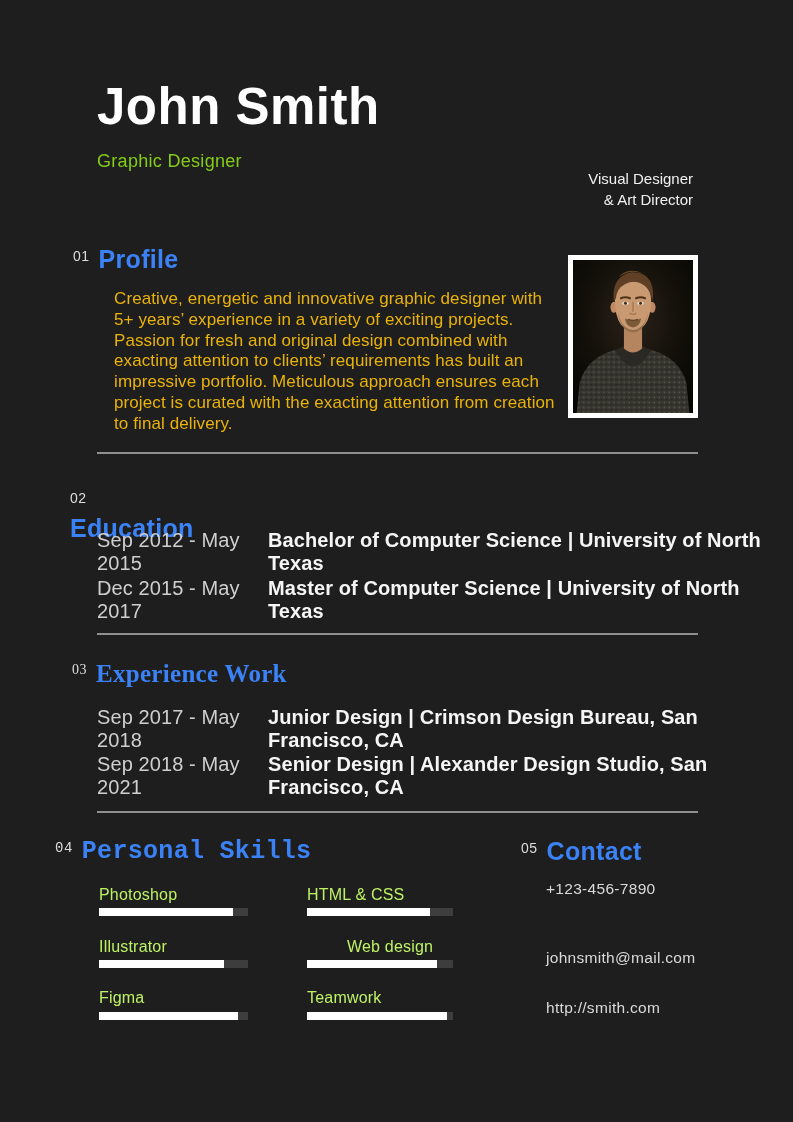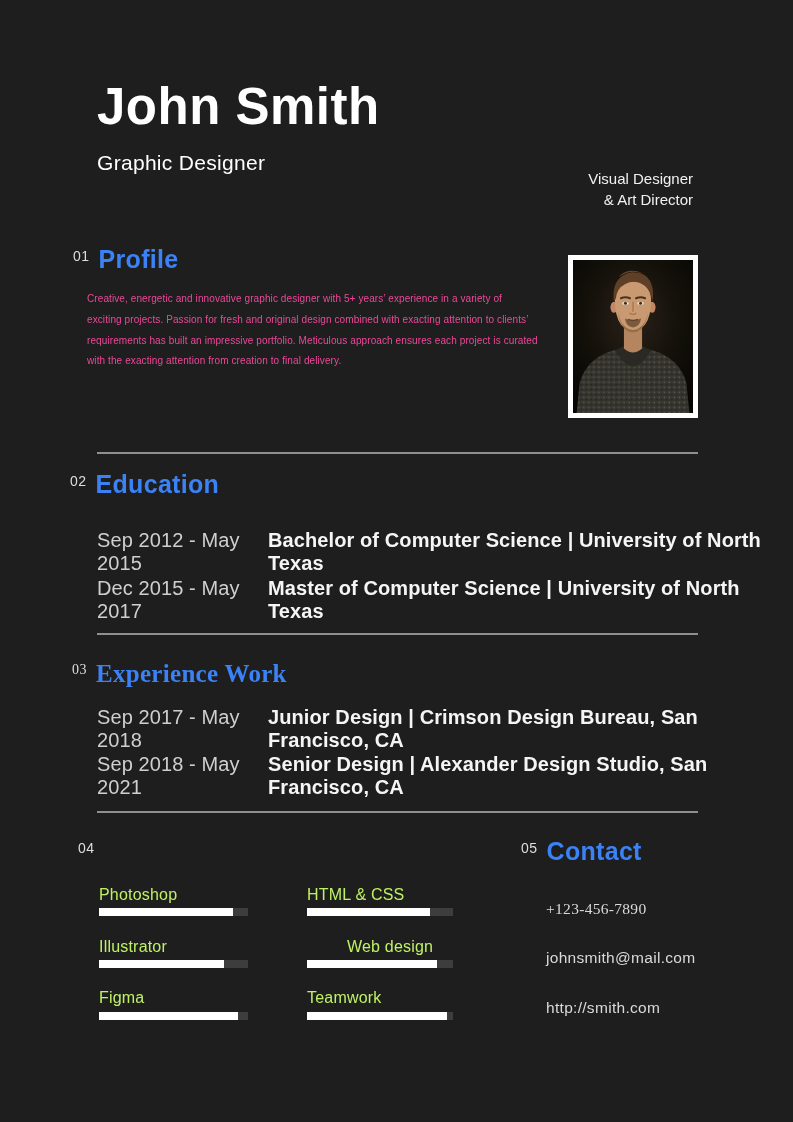--- a/index.html
+++ b/index.html
@@ -4,32 +4,32 @@
 <style>
   * { margin:0; padding:0; box-sizing:border-box; }
   html,body { background:#141414; }
   body { width:793px; height:1122px; position:relative; overflow:hidden;
          font-family:"Liberation Sans", sans-serif; }
   .page { position:absolute; inset:0; background:#1e1e1f; }
 
   
   .name { position:absolute; left:97px; top:80px; font-size:51px; font-weight:700;
           letter-spacing:0.5px; color:#ffffff; line-height:1.05; }
-  .subtitle { position:absolute; left:97px; top:151px; font-size:21px; font-weight:400;
-              color:#ffffff; letter-spacing:0.3px; }
+  .subtitle { position:absolute; left:97px; top:151px; font-size:18px; font-weight:400;
+              color:#84cc16; letter-spacing:0.3px; }
   .role { position:absolute; right:100px; top:168px; text-align:right;
           font-size:15px; line-height:21px; color:#f0f0f0; }
 
   
   .sec-head { position:absolute; display:flex; gap:9px; align-items:flex-start; }
   .sec-num { font-size:14px; color:#dedede; margin-top:2px; font-weight:400; letter-spacing:0.5px; }
   .sec-title { font-size:25px; font-weight:700; color:#3b82f6; letter-spacing:0.3px; line-height:1.1; }
 
-  .profile-body { position:absolute; left:87px; top:289px; width:452px;
-                  font-size:10px; line-height:20.8px; color:#ec4899; letter-spacing:0.1px; }
+  .profile-body { position:absolute; left:114px; top:289px; width:452px;
+                  font-size:17px; line-height:20.8px; color:#eab308; letter-spacing:0.1px; }
 
   
   .photo-frame { position:absolute; left:568px; top:255px; width:130px; height:163px;
                  background:#0a0908; border:5px solid #ffffff; }
   .photo-frame svg { display:block; width:100%; height:100%; }
 
   .divider { position:absolute; left:97px; width:601px; height:2px; background:#8f8f8f; }
 
   
   .row { position:absolute; left:97px; display:flex; font-size:20px; letter-spacing:0.1px; }
@@ -105,21 +105,21 @@
       <path d="M48,38 Q52.5,36 57,38" stroke="#4f3319" stroke-width="2" fill="none" stroke-linecap="round"></path>
       <path d="M63,38 Q67.5,36 72,38" stroke="#4f3319" stroke-width="2" fill="none" stroke-linecap="round"></path>
 
       <path d="M41,42 Q39,24 48,17 Q56,10 66,13 Q76,15 79,26 Q81,34 79,42 Q78,30 71,25 Q62,19 52,24 Q44,28 43,38 Q42,40 41,42 Z" fill="#5f4026"></path>
       <path d="M46,17 Q58,8 70,14 Q64,10 56,11 Q50,12 46,17 Z" fill="#6d4b2d"></path>
     </svg>
   </div>
 
   <div class="divider" style="top:452px;"></div>
 
-  <div class="sec-head" style="left:70px; top:471px;">
+  <div class="sec-head" style="left:70px; top:488px;flex-direction:column;">
     <span class="sec-num">02</span>
     <h2 class="sec-title">Education</h2>
   </div>
   <div class="row" style="top:529px;">
     <span class="date">Sep 2012 - May 2015</span>
     <span class="detail">Bachelor of Computer Science | University of North Texas</span>
   </div>
   <div class="row" style="top:577px;">
     <span class="date">Dec 2015 - May 2017</span>
     <span class="detail">Master of Computer Science | University of North Texas</span>
@@ -135,22 +135,23 @@
     <span class="date">Sep 2017 - May 2018</span>
     <span class="detail">Junior Design | Crimson Design Bureau, San Francisco, CA</span>
   </div>
   <div class="row" style="top:753px;">
     <span class="date">Sep 2018 - May 2021</span>
     <span class="detail">Senior Design | Alexander Design Studio, San Francisco, CA</span>
   </div>
 
   <div class="divider" style="top:811px;"></div>
 
-  <div class="sec-head" style="left:78px; top:838px;">
+  <div class="sec-head" style="left:55px; top:838px;font-family:Liberation Mono, monospace;">
     <span class="sec-num">04</span>
+    <h2 class="sec-title">Personal Skills</h2>
   </div>
 
   <div class="skill-label" style="left:99px; top:886px;">Photoshop</div>
   <div class="bar" style="left:99px; top:908px; width:149px;">
     <div class="fill" style="width: 90%;"></div>
   </div>
   <div class="skill-label" style="left:99px; top:938px;">Illustrator</div>
   <div class="bar" style="left:99px; top:960px; width:149px;">
     <div class="fill" style="width: 84%;"></div>
   </div>
@@ -169,17 +170,17 @@
   </div>
   <div class="skill-label" style="left:307px; top:989px;">Teamwork</div>
   <div class="bar" style="left:307px; top:1012px; width:146px;">
     <div class="fill" style="width: 96%;"></div>
   </div>
 
   <div class="sec-head" style="left:521px; top:838px;">
     <span class="sec-num">05</span>
     <h2 class="sec-title">Contact</h2>
   </div>
-  <a class="contact-item" style="top:900px;font-family:Liberation Serif, serif;">+123-456-7890</a>
+  <a class="contact-item" style="top:880px;">+123-456-7890</a>
   <a class="contact-item" style="top:949px;">johnsmith@mail.com</a>
   <a class="contact-item" style="top:999px;">http://smith.com</a>
 
 </div>
 
 </body></html>

